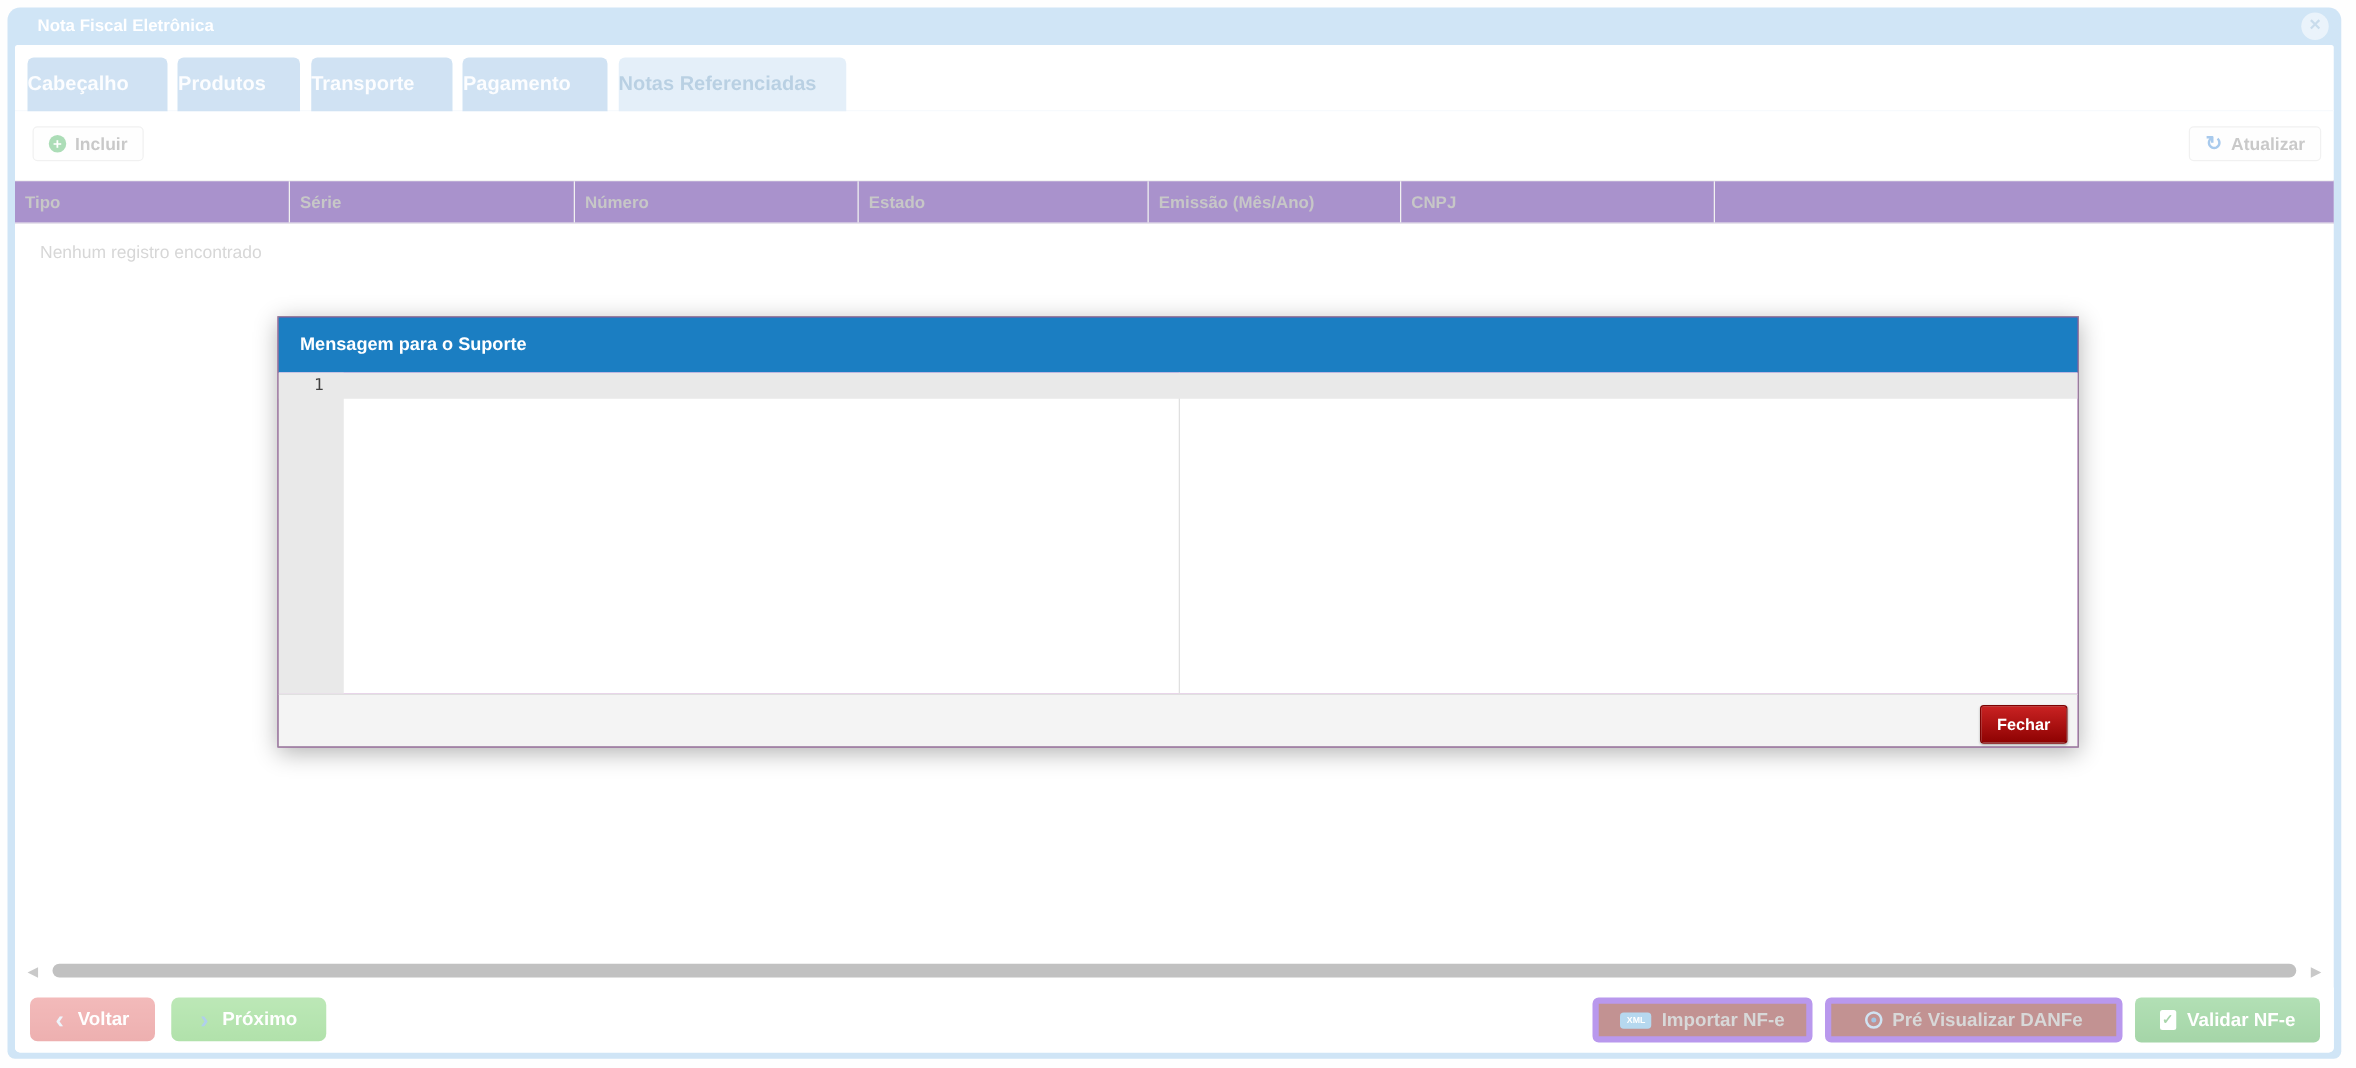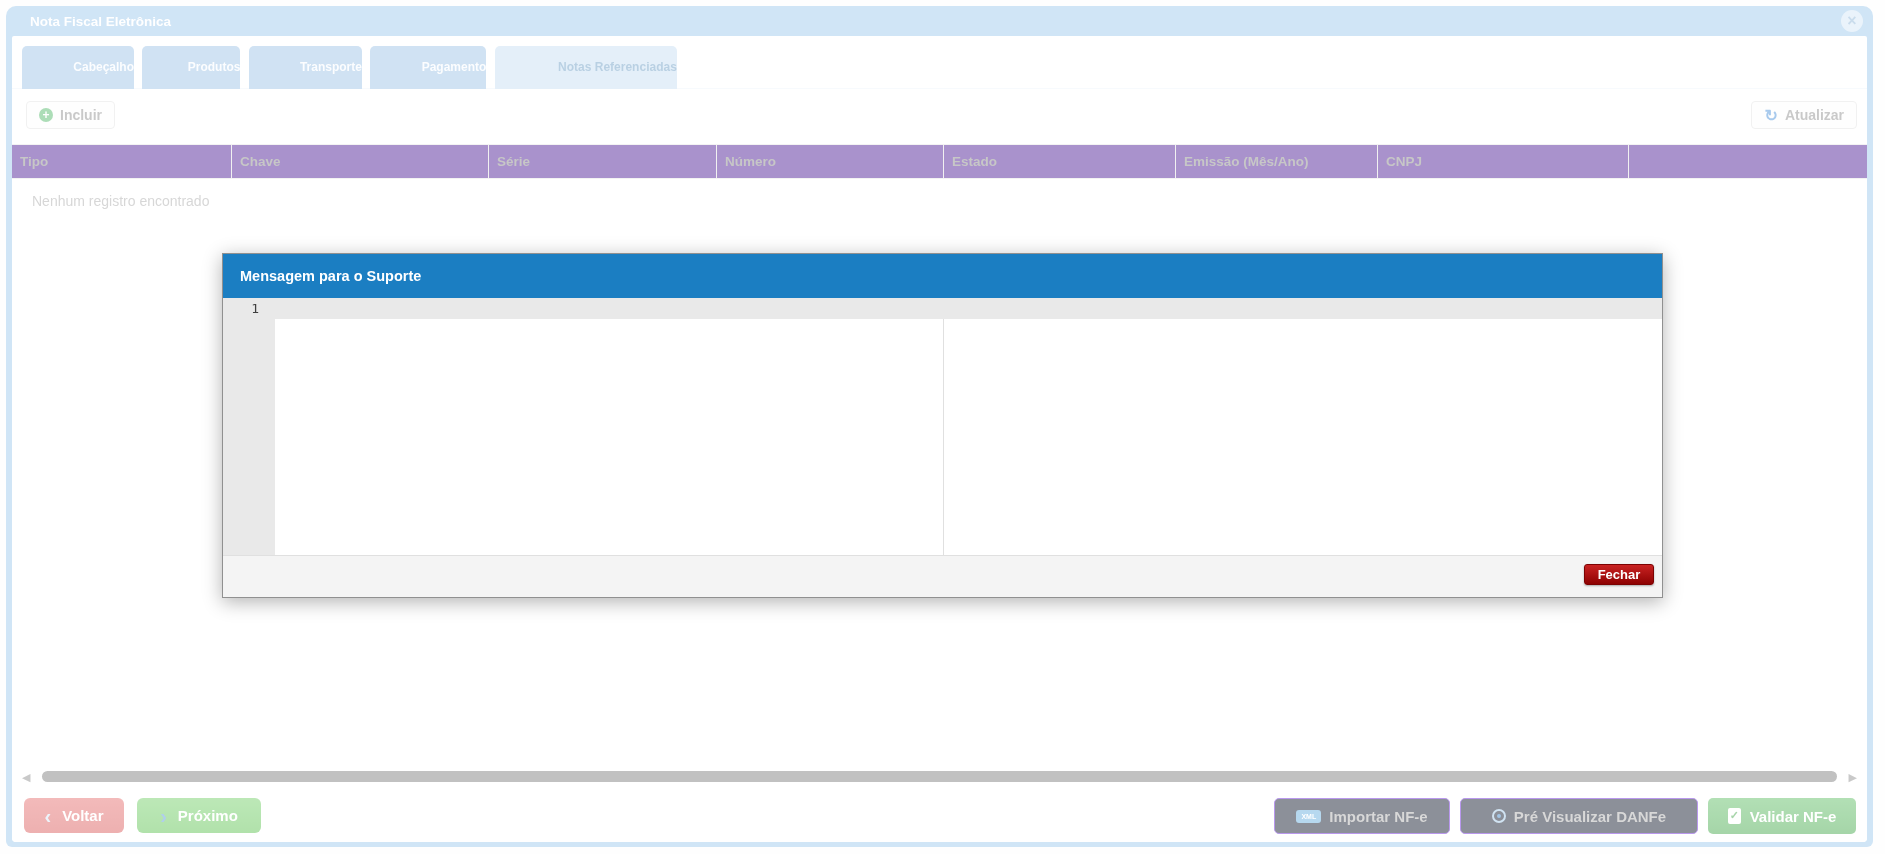--- a/index.html
+++ b/index.html
@@ -12,23 +12,23 @@
   .titlebar { position:relative; height:30px; line-height:30px; }
   .titlebar .title { padding-left:24px; color:#ffffff; font-size:13.5px; font-weight:bold; }
   .close-btn { position:absolute; right:10px; top:4px; width:22px; height:22px;
                border-radius:50%; background:rgba(255,255,255,.55); text-align:center;
                line-height:21px; color:#8fb6d8; font-size:16px; font-weight:bold; cursor:pointer; }
   .win-body { position:absolute; left:6px; right:6px; top:30px; bottom:5px;
               background:#ffffff; border-radius:2px 2px 4px 4px; }
 
   
   .tabbar { padding:10px 0 0 10px; height:53px; border-bottom:1px solid #eef4fa; }
-  .tab { display:inline-block; height:43px; line-height:43px; text-align:right;
+  .tab { display:inline-block; height:43px; line-height:43px; text-align:left;
          margin-right:4px; border-radius:5px 5px 0 0; background:#9dc3e6;
-         color:rgba(255,255,255,.93); font-size:12px; font-weight:bold; cursor:pointer;
+         color:rgba(255,255,255,.93); font-size:16px; font-weight:bold; cursor:pointer;
          vertical-align:bottom; }
   .tab.active { background:#c6def2; color:#6e9ec5; }
 
   
   .toolbar { position:relative; height:42px; padding:12px 12px 0 14px; }
   .btn-light { display:inline-flex; align-items:center; height:28px; padding:0 12px;
                background:#fdfdfd; border:1px solid #e2e2e2; border-radius:4px;
                color:#8f8f8f; font-size:14px; font-weight:bold; cursor:pointer; }
   .plus-icon { display:inline-block; width:14px; height:14px; border-radius:50%;
                background:#53b86a; color:#fff; font-size:12px; line-height:14px;
@@ -57,21 +57,21 @@
   .btn-big { position:absolute; top:8px; height:35px; border-radius:6px; border:none;
              font-size:15px; font-weight:bold; color:#ffffff; cursor:pointer;
              display:flex; align-items:center; justify-content:center;
              font-family:"Liberation Sans", sans-serif; }
   .btn-voltar { left:12px; width:100px; background:linear-gradient(#e57070,#da5a5a); }
   .btn-proximo { left:125px; width:124px; background:linear-gradient(#74cf68,#5cc150); }
   .chev { font-size:20px; font-weight:bold; margin-right:11px; line-height:1; }
   .chev.back { color:#d9e9f7; } .chev.next { color:#5b9bd8; }
   .right-group { position:absolute; right:11px; top:8px; display:flex; gap:10px; }
   .btn-ghost { height:36px; display:flex; align-items:center; justify-content:center;
-               background:#0f172a; border:1px solid #6d28d9; border-radius:5px;
+               background:#7f1d1d; border:5px solid #6d28d9; border-radius:5px;
                color:#adadad; font-size:15px; font-weight:bold; cursor:pointer; }
   .btn-importar { width:176px; } .btn-previsualizar { width:238px; }
   .btn-validar { width:148px; background:linear-gradient(#5fbe64,#43a74a);
                  border:none; color:#fff; }
   .xml-badge { display:inline-block; width:25px; height:13px; border-radius:3px;
                background:#66aede; color:#fff; font-size:7px; font-weight:bold;
                line-height:13px; text-align:center; margin-right:8px; }
   .eye-icon { display:inline-block; width:14px; height:14px; border-radius:50%;
               border:2px solid #9ec4e4; position:relative; margin-right:8px; }
   .eye-icon::after { content:""; position:absolute; left:3px; top:3px; width:4px; height:4px;
@@ -99,21 +99,21 @@
               font-size:13px; line-height:21px; color:#3f3f3f; }
   .code-line { position:absolute; left:58px; top:0; height:21px; z-index:3; white-space:pre;
                font-family:"DejaVu Sans Mono", monospace; font-size:14px; line-height:21px;
                color:#0b0b0b; cursor:text; }
   .selection { background:#b9d9f4; padding:1px 0; }
   .kw { color:#aa3a9e; }
   .cursor { display:inline-block; width:2px; height:14px; background:#1a1a1a;
             vertical-align:-2px; margin-left:1px; }
   .modal-footer { position:absolute; left:0; right:0; bottom:0; height:42px;
                   background:#f4f4f4; border-top:1px solid #e0e0e0; }
-  .btn-fechar { position:absolute; right:8px; top:8px; width:70px; height:21px;
+  .btn-fechar { position:absolute; right:8px; top:8px; width:70px; height:31px;
                 border-radius:3px; border:1px solid #7c0202; color:#fff; font-size:13px;
                 font-weight:bold; background:linear-gradient(#c92222,#8e0202); cursor:pointer;
                 font-family:"Liberation Sans", sans-serif; box-shadow:0 1px 2px rgba(0,0,0,.3); }
 </style>
 </head>
 <body>
 
 <div class="window">
   <div class="titlebar">
     <span class="title">Nota Fiscal Eletrônica</span>
@@ -136,21 +136,20 @@
         <span>Incluir</span>
       </div>
       <div class="btn-light btn-atualizar">
         <span class="refresh-icon">↻</span>
         <span>Atualizar</span>
       </div>
     </div>
 
     <div class="grid-header">
       <div class="gh-cell" style="width:220px">Tipo</div>
-      <div class="gh-cell" style="width:257px">Chave</div>
       <div class="gh-cell" style="width:228px">Série</div>
       <div class="gh-cell" style="width:227px">Número</div>
       <div class="gh-cell" style="width:232px">Estado</div>
       <div class="gh-cell" style="width:202px">Emissão (Mês/Ano)</div>
       <div class="gh-cell" style="width:251px">CNPJ</div>
       <div class="gh-cell filler"></div>
     </div>
 
     <div class="empty-text">Nenhum registro encontrado</div>
 

